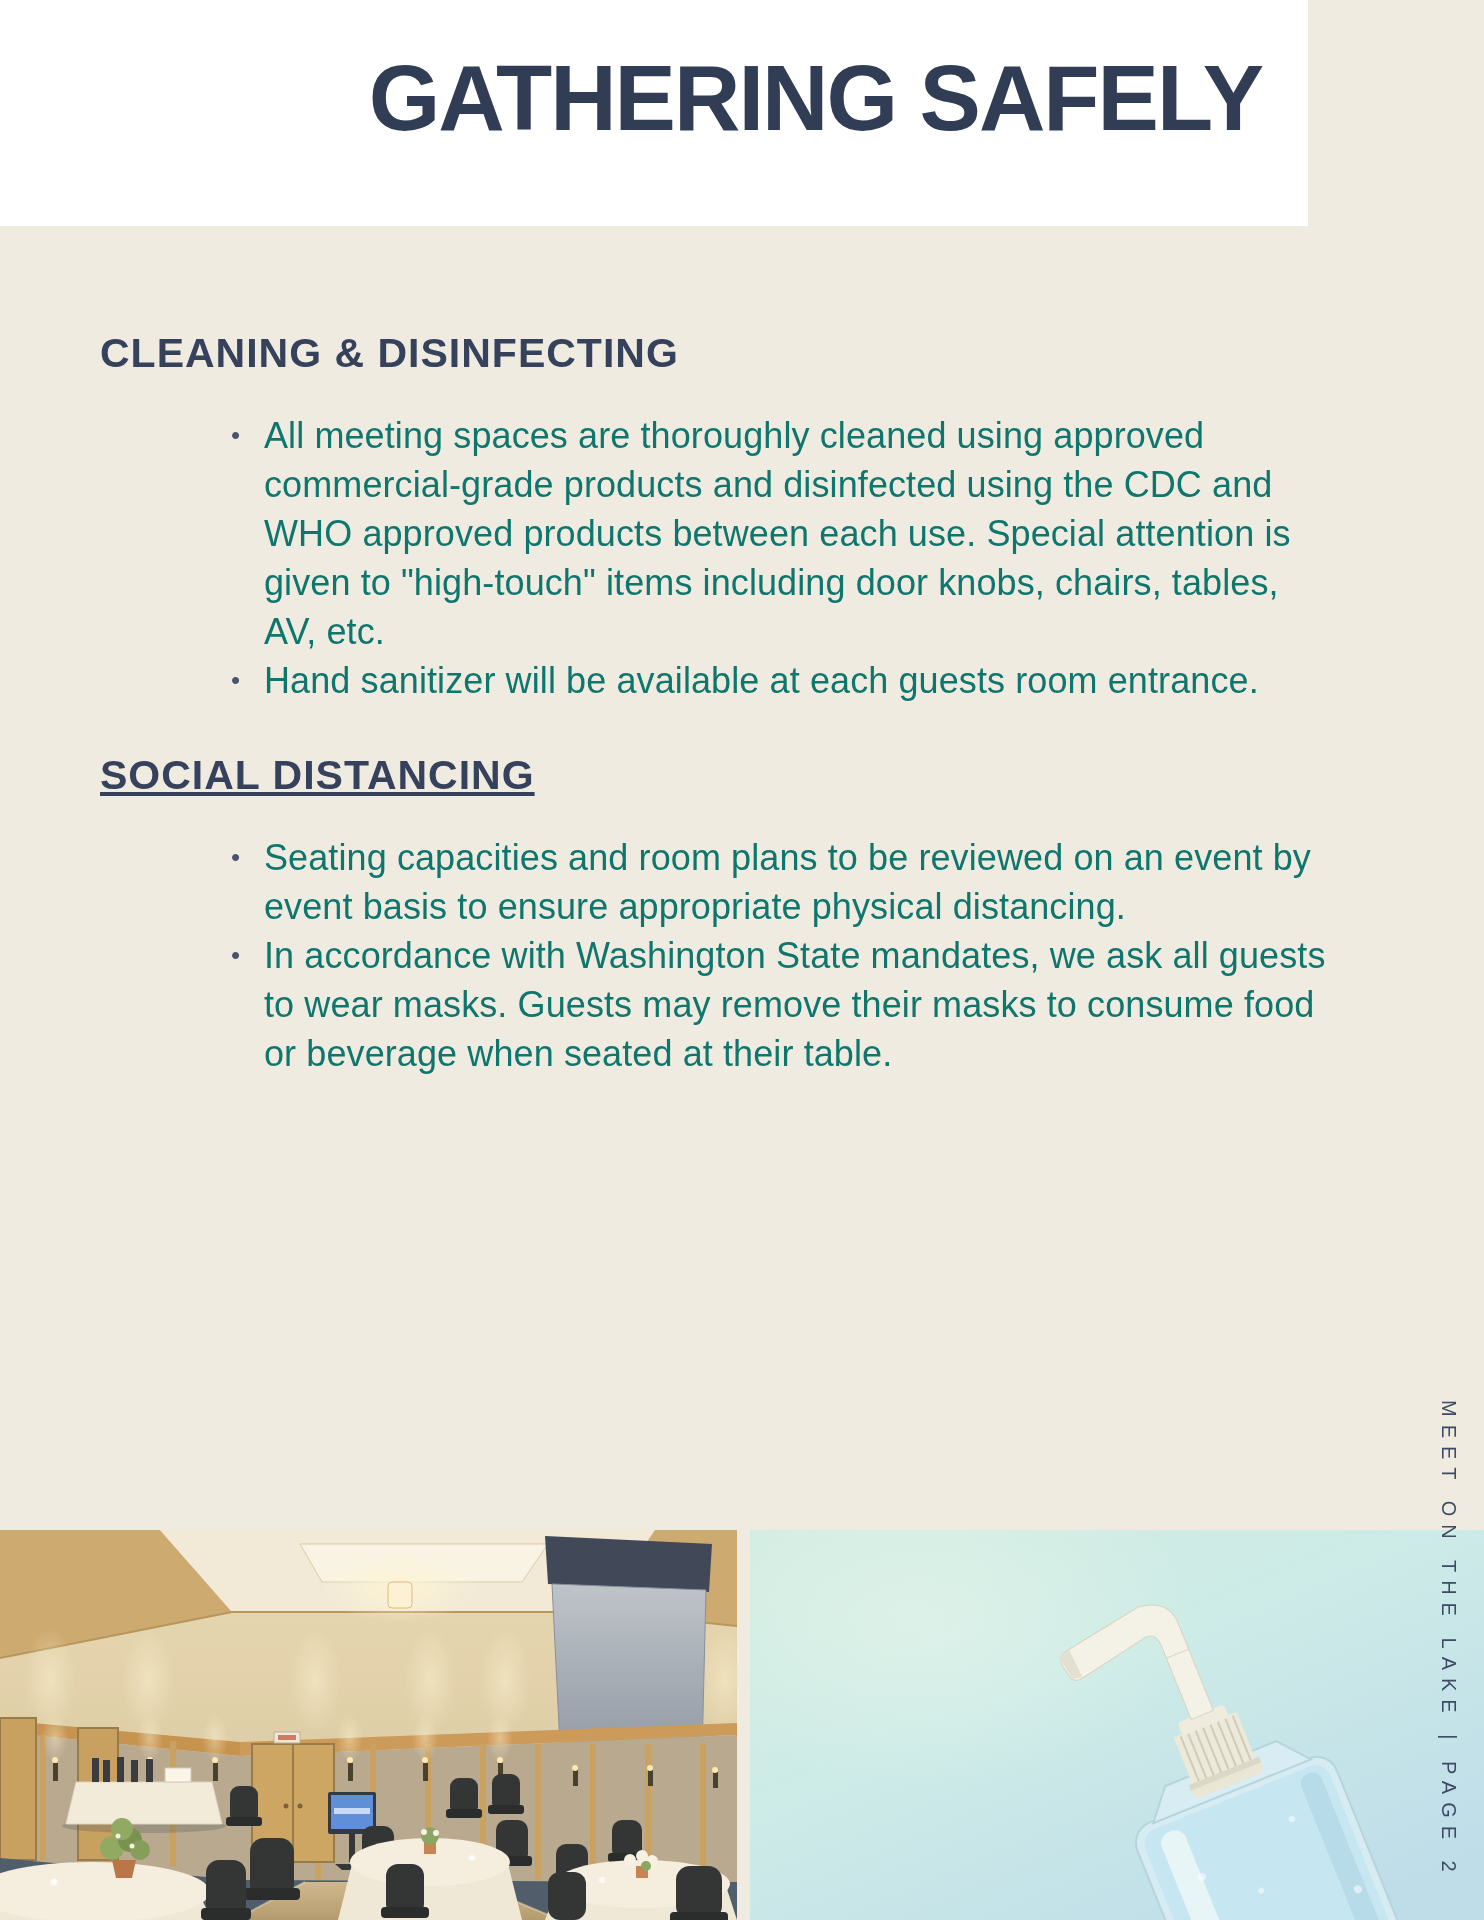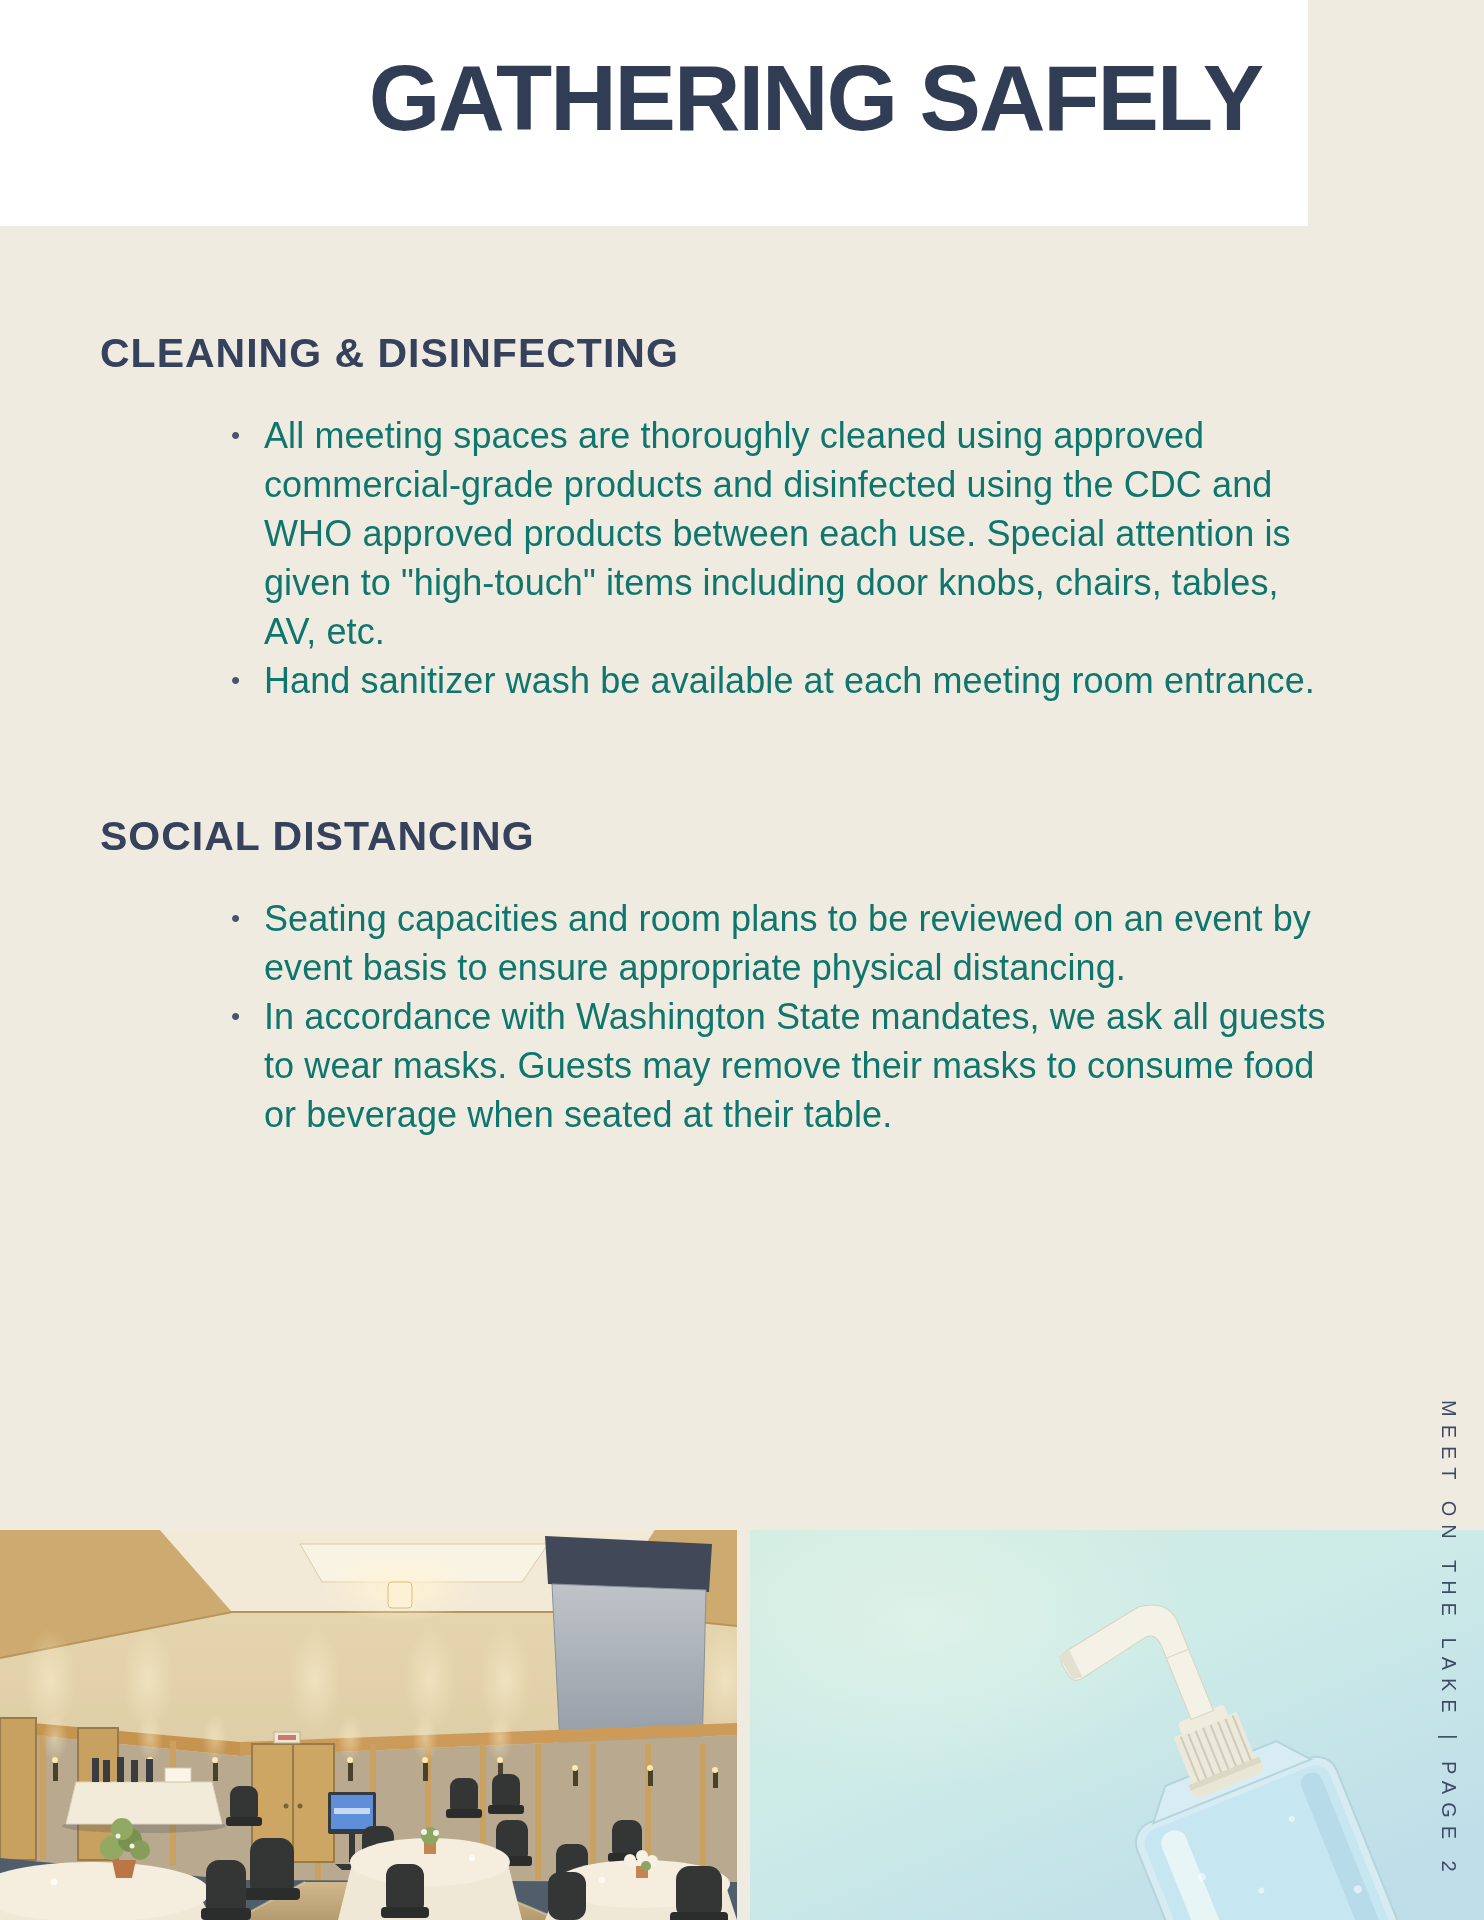--- a/index.html
+++ b/index.html
@@ -29,21 +29,21 @@
     width:1484px;
     padding-left:40px;
   }
   .section-heading {
     margin:104px 0 0 60px;
     font-size:41px; font-weight:700;
     letter-spacing:1px;
     color:#36425c;
     line-height:1.15;
   }
-  .section-heading.second { margin-top:108px; }
+  .section-heading.second { margin-top:47px;text-decoration:underline; }
   .bullet-list {
     list-style:none;
     margin:34px 0 0 224px;
     width:1075px;
   }
   .bullet-list li {
     position:relative;
     font-size:36px;
     line-height:49px;
     font-weight:400;
@@ -84,21 +84,21 @@
 <div class="page">
 
   <div class="top-band">
     <h1 class="page-title">GATHERING SAFELY</h1>
   </div>
 
   <div class="content">
     <h2 class="section-heading">CLEANING &amp; DISINFECTING</h2>
     <ul class="bullet-list">
       <li>All meeting spaces are thoroughly cleaned using approved commercial-grade products and disinfected using the CDC and WHO approved products between each use. Special attention is given to "high-touch" items including door knobs, chairs, tables, AV, etc.</li>
-      <li>Hand sanitizer wash be available at each meeting room entrance.</li>
+      <li>Hand sanitizer will be available at each guests room entrance.</li>
     </ul>
 
     <h2 class="section-heading second">SOCIAL DISTANCING</h2>
     <ul class="bullet-list">
       <li>Seating capacities and room plans to be reviewed on an event by event basis to ensure appropriate physical distancing.</li>
       <li>In accordance with Washington State mandates, we ask all guests to wear masks. Guests may remove their masks to consume food or beverage when seated at their table.</li>
     </ul>
   </div>
 
   <div class="photos">

